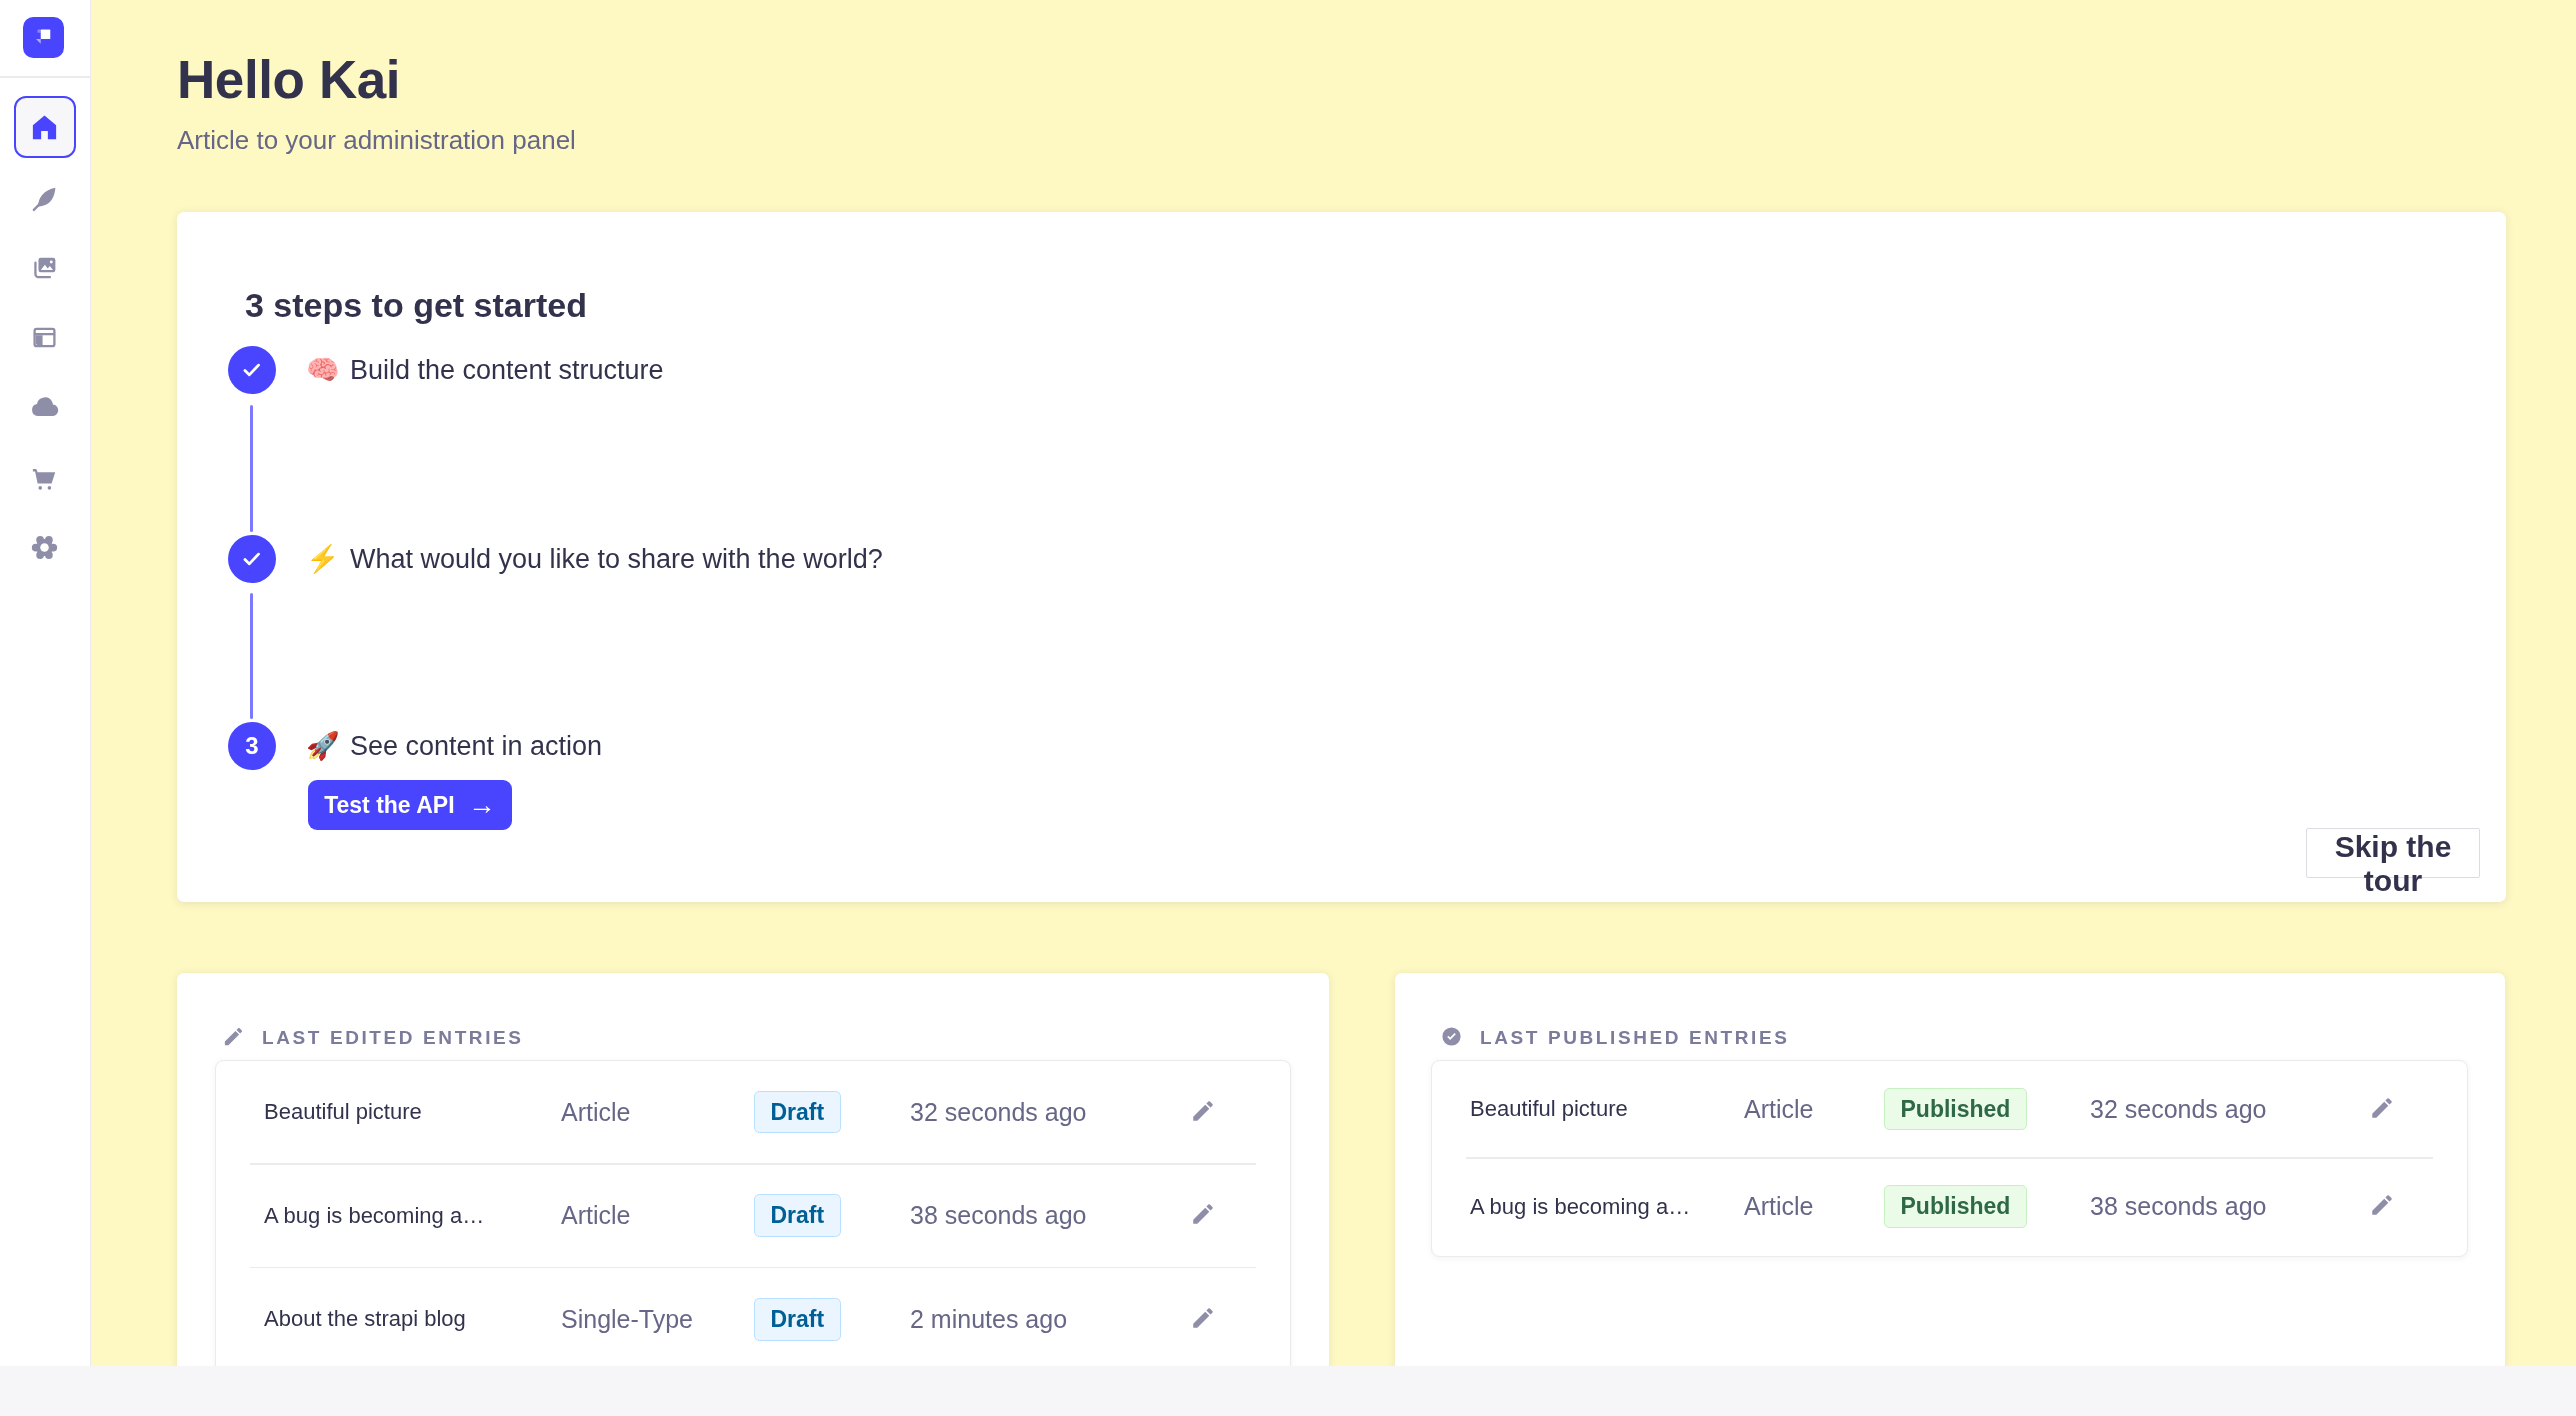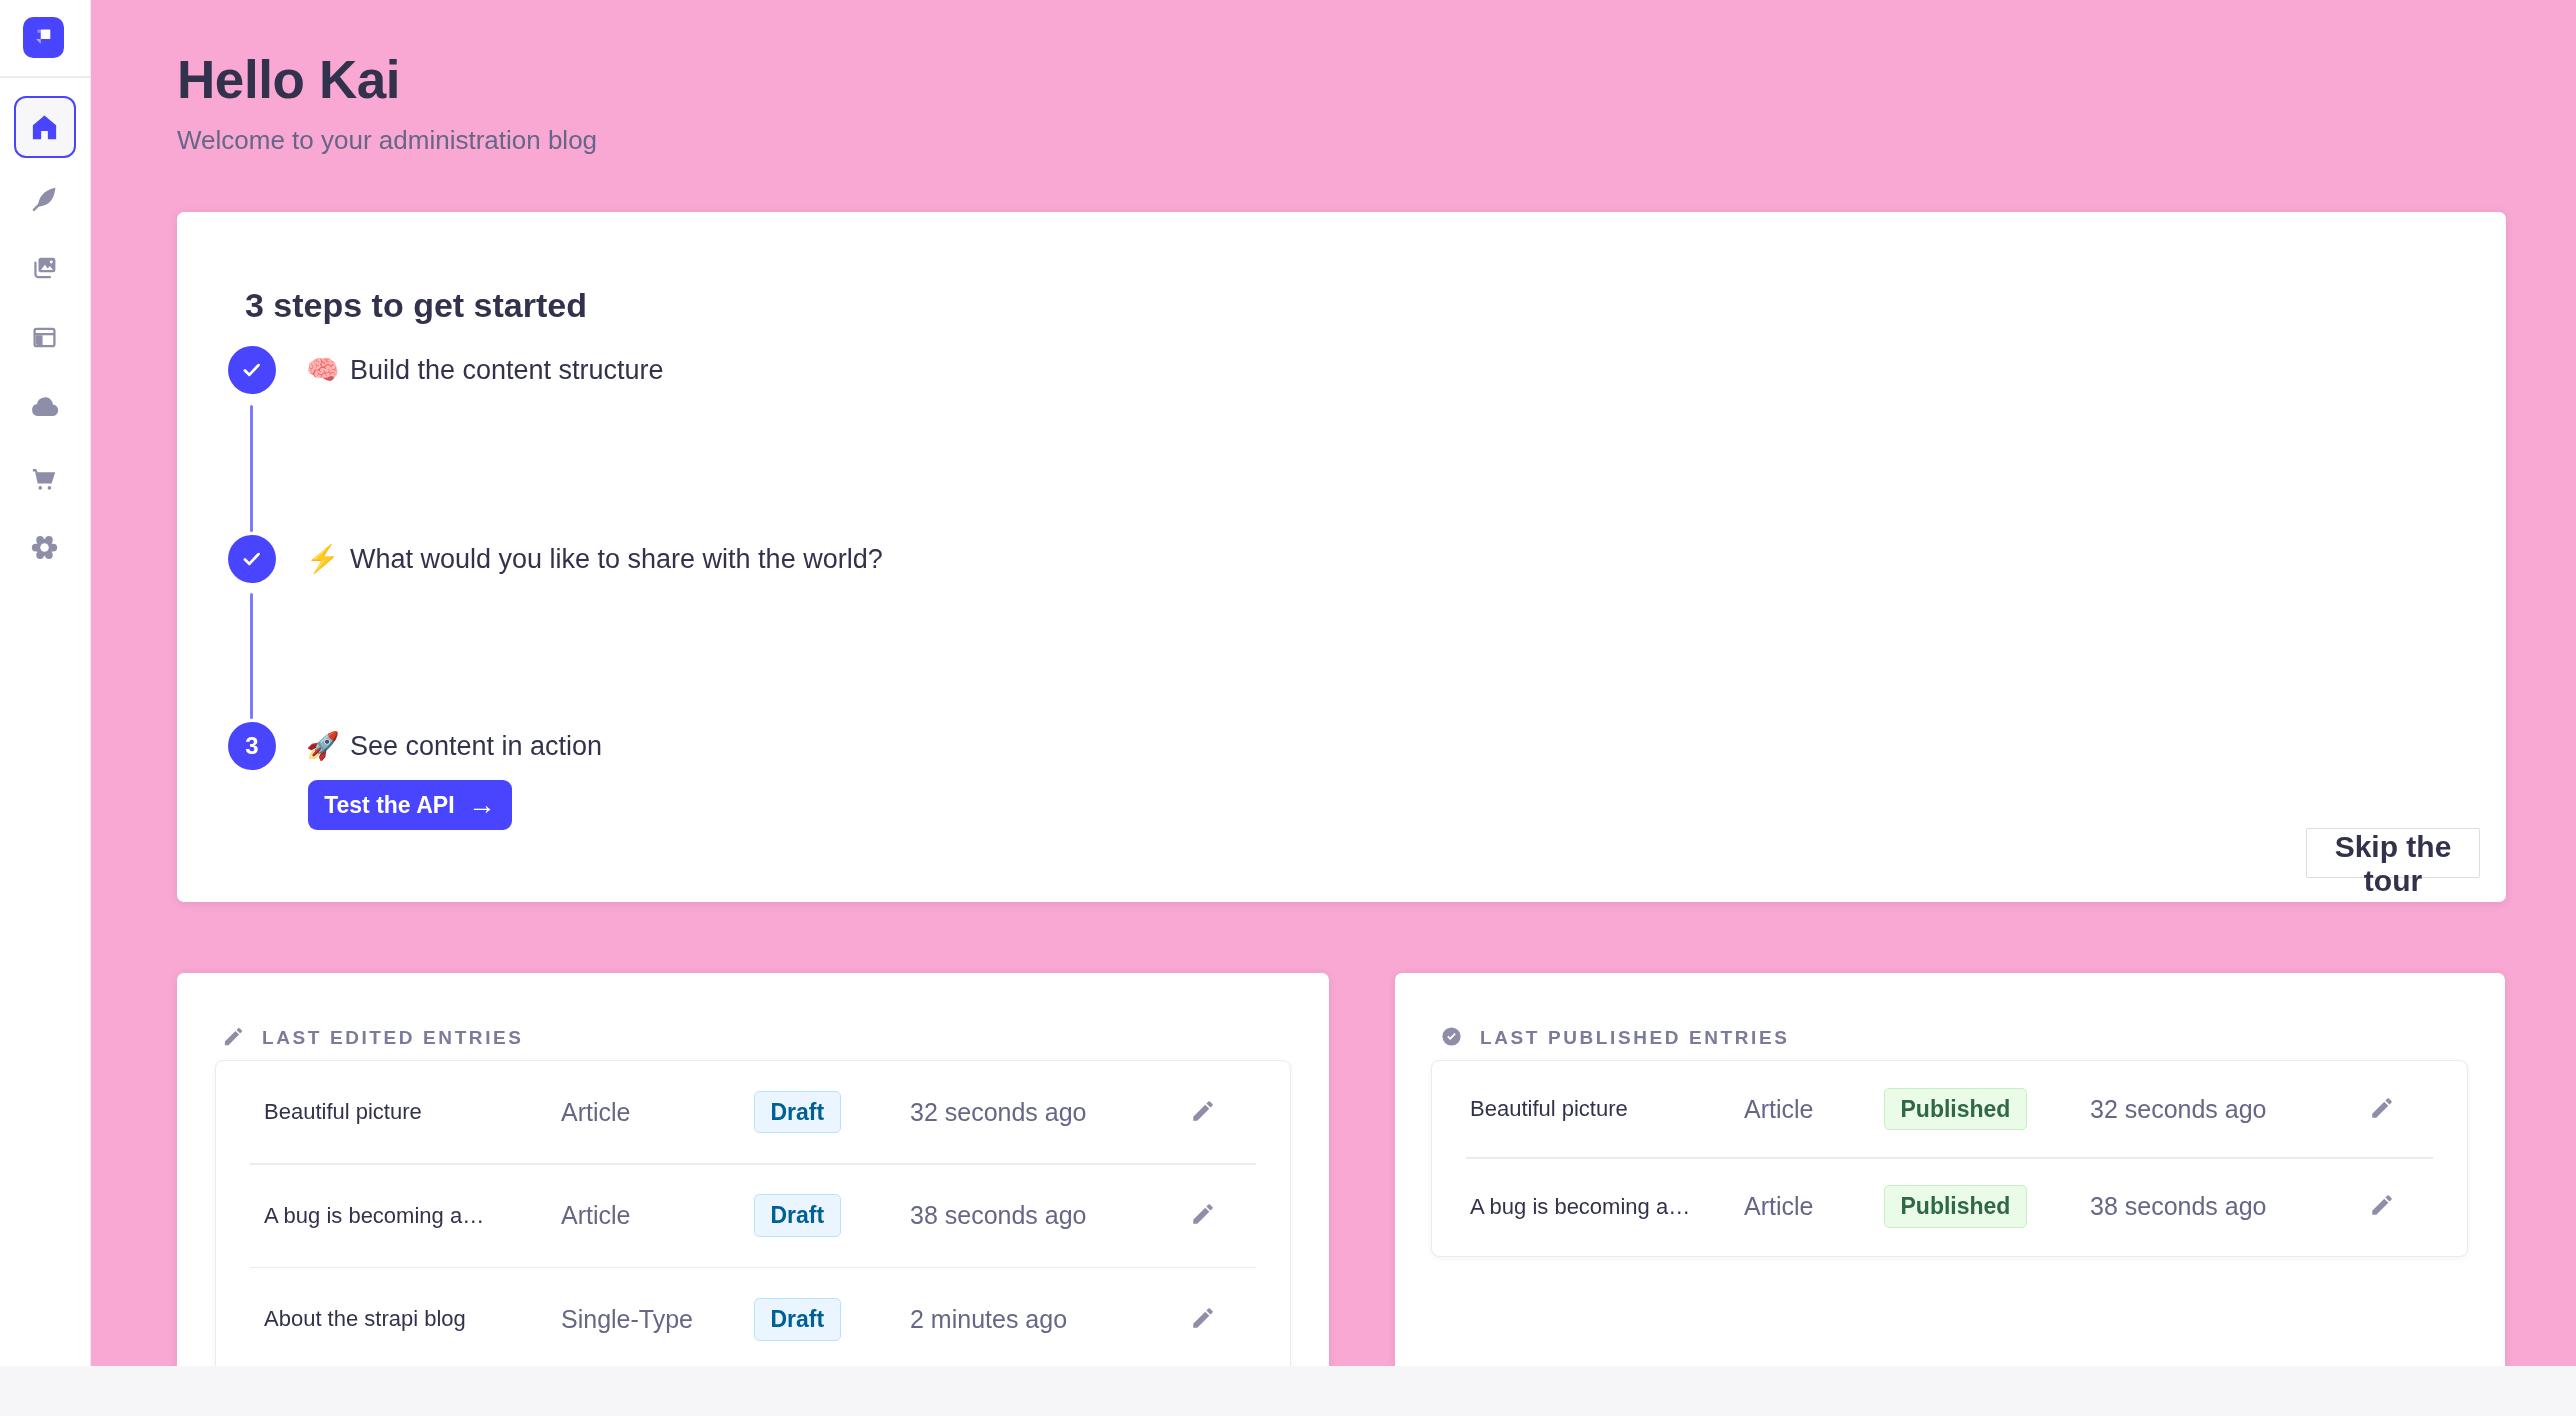--- a/index.html
+++ b/index.html
@@ -1,17 +1,17 @@
 <!DOCTYPE html>
 <html style="font-size:13.8px"><head>
 <meta charset="utf-8">
 <style>
   html,body{margin:0;padding:0;}
   body{font-family:"Liberation Sans", sans-serif; background:#f6f6f9;}
-  .page{position:relative;width:2576px;height:1366px;overflow:hidden;background:#f9a8d4;text-decoration:underline;}
+  .page{position:relative;width:2576px;height:1366px;overflow:hidden;background:#fef9c3;text-decoration:underline;}
 
   
   .sidebar{position:absolute;left:0;top:0;bottom:0;width:90px;background:#ffffff;border-right:1.7px solid #eaeaef;z-index:5;}
   .logo-btn{position:absolute;left:23px;top:17px;width:41px;height:41px;border:none;border-radius:10.3px;background:#4945ff;cursor:pointer;display:flex;align-items:center;justify-content:center;padding:0;}
   .sidebar-divider{position:absolute;left:0;top:76px;width:100%;height:1.7px;background:#eaeaef;}
   .nav-btn{position:absolute;left:13.8px;width:62px;height:62px;background:transparent;border:none;border-radius:12px;cursor:pointer;display:flex;align-items:center;justify-content:center;padding:0;color:#8e8ea9;}
   .nav-btn.active{border:2.6px solid #4945ff;background:#f7f7fa;color:#4945ff;}
   .nav-btn svg{display:block;}
 
   
@@ -133,21 +133,21 @@
             <circle cx="8.6" cy="6.1" r="3"></circle>
             <circle cx="15.4" cy="6.1" r="3"></circle>
           <circle cx="12" cy="12" r="6.6"></circle>
           <circle cx="12" cy="12" r="3.3" fill="#ffffff"></circle>
         </svg>
       </span>
     </button>
   </aside>
 
   <h1 class="page-title">Hello Kai</h1>
-  <p class="page-subtitle">Welcome to your administration blog</p>
+  <p class="page-subtitle">Article to your administration panel</p>
 
   <section class="tour-card">
     <h2 class="tour-title">3 steps to get started</h2>
 
     <div class="step-circle" style="top:134px">
       <svg width="26" height="26" viewBox="0 0 24 24">
         <path d="M5.5 12.5l4 4 8.5-9" stroke="#ffffff" stroke-width="2.6" fill="none" stroke-linecap="round" stroke-linejoin="round"></path>
       </svg>
     </div>
     <div class="step-label" style="top:134px">

